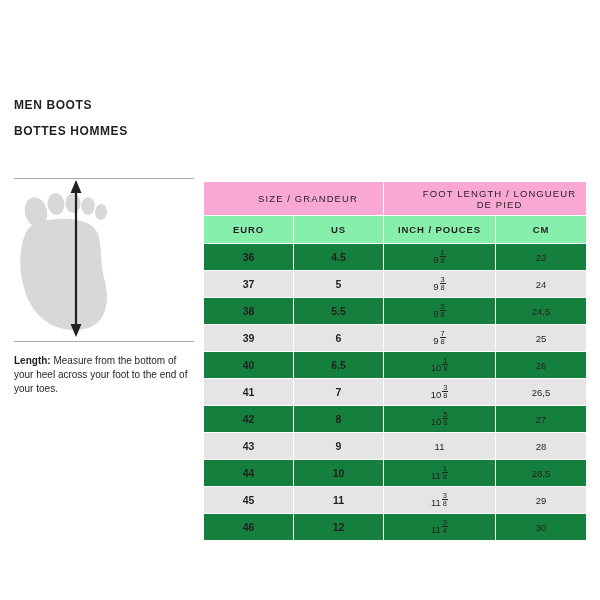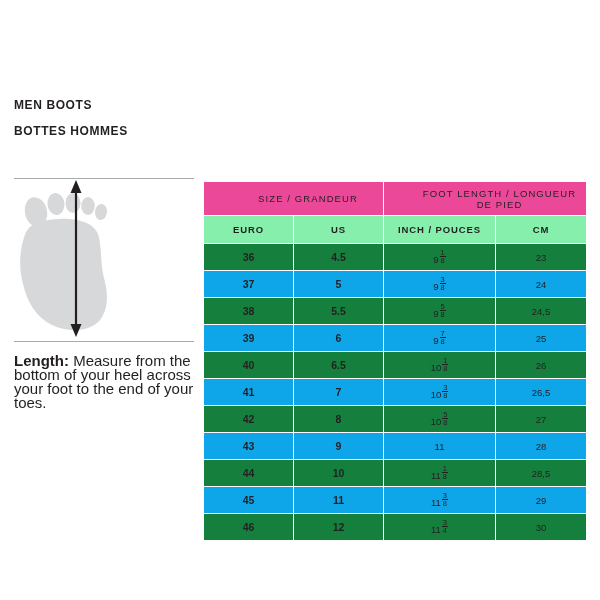--- a/index.html
+++ b/index.html
@@ -65,21 +65,21 @@
   }
 
   .arrow-svg {
     position: absolute;
     left: 0;
     top: 0;
   }
 
   .notes {
     margin-top: 12px;
-    font-size: 15px;
+    font-size: 10px;
     line-height: 14px;
     color: #231f20;
   }
   .notes p {
     margin: 0 0 12px 0;
   }
   .notes b {
     font-weight: bold;
   }
 
@@ -97,41 +97,41 @@
   }
   table.size-table td, table.size-table th {
     border: 1px solid #ffffff;
     text-align: center;
     vertical-align: middle;
     font-size: 9.5px;
     color: #231f20;
   }
   .grp-head th {
     height: 31px;
-    background: #ec4899;
+    background: #f9a8d4;
     font-size: 9px;
     font-weight: normal;
     letter-spacing: 1.1px;
     color: #58595b;
     padding-left: 30px;
   }
   .col-head th {
     height: 25px;
     background: #86efac;
     font-size: 9px;
     font-weight: bold;
     letter-spacing: 0.9px;
     color: #231f20;
   }
   tbody tr td {
     height: 24px;
     font-size: 10px;
   }
   tbody tr.odd td { background: #15803d; }
-  tbody tr.even td { background: #0ea5e9; }
+  tbody tr.even td { background: #e5e5e5; }
   tbody td.euro, tbody td.us {
     font-weight: bold;
     font-size: 10.5px;
   }
   .frac {
     display: inline-block;
     font-size: 7.5px;
     line-height: 7px;
     vertical-align: 0.08em;
     text-align: center;

